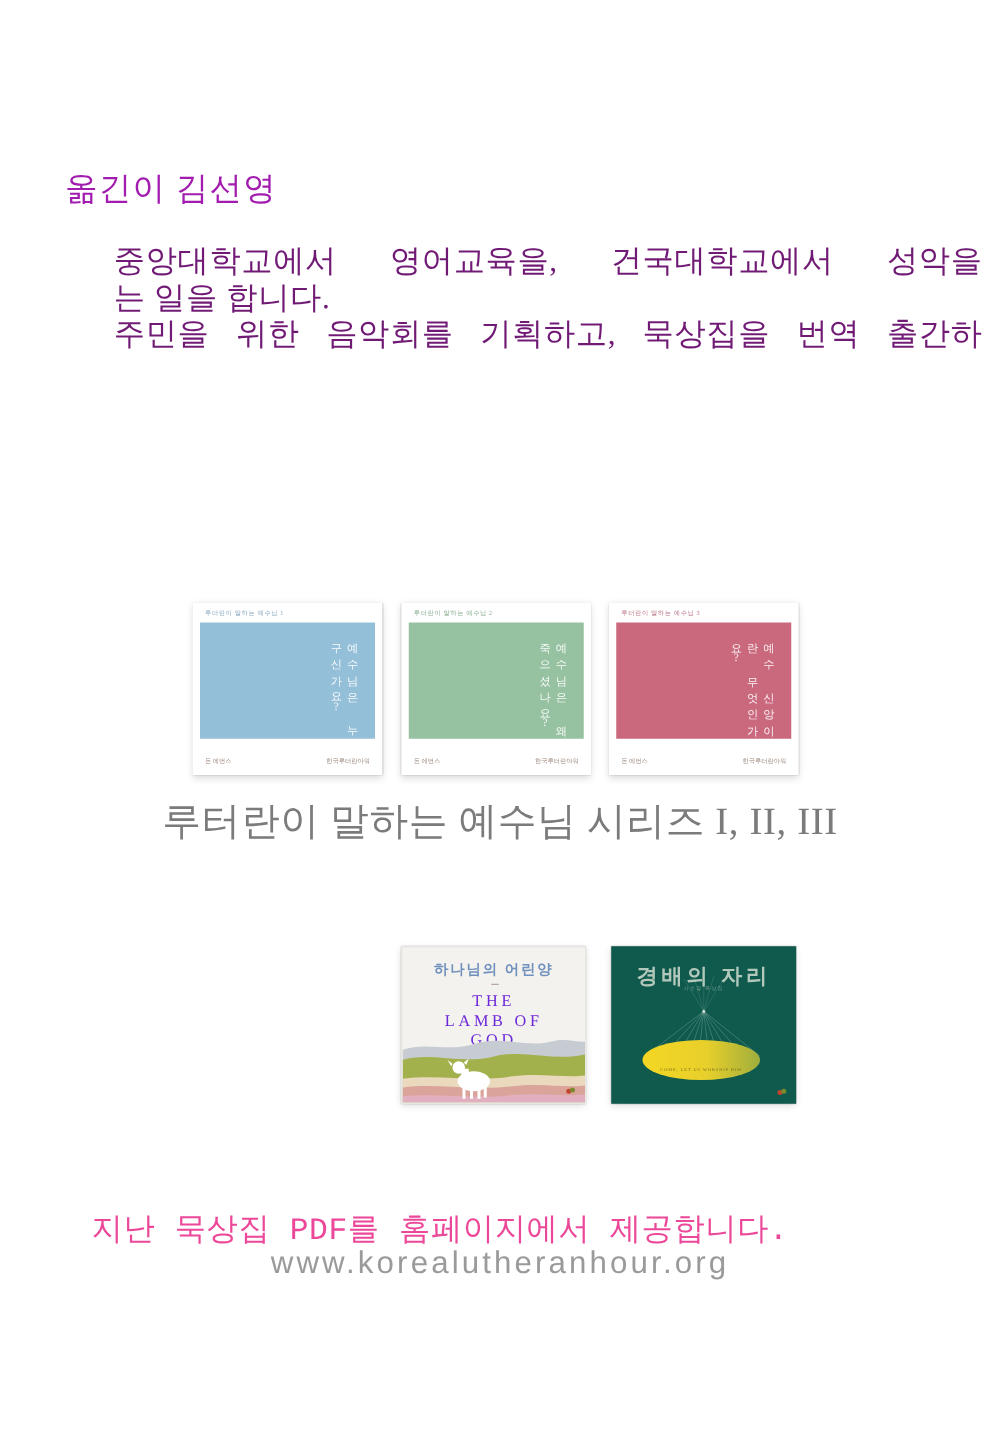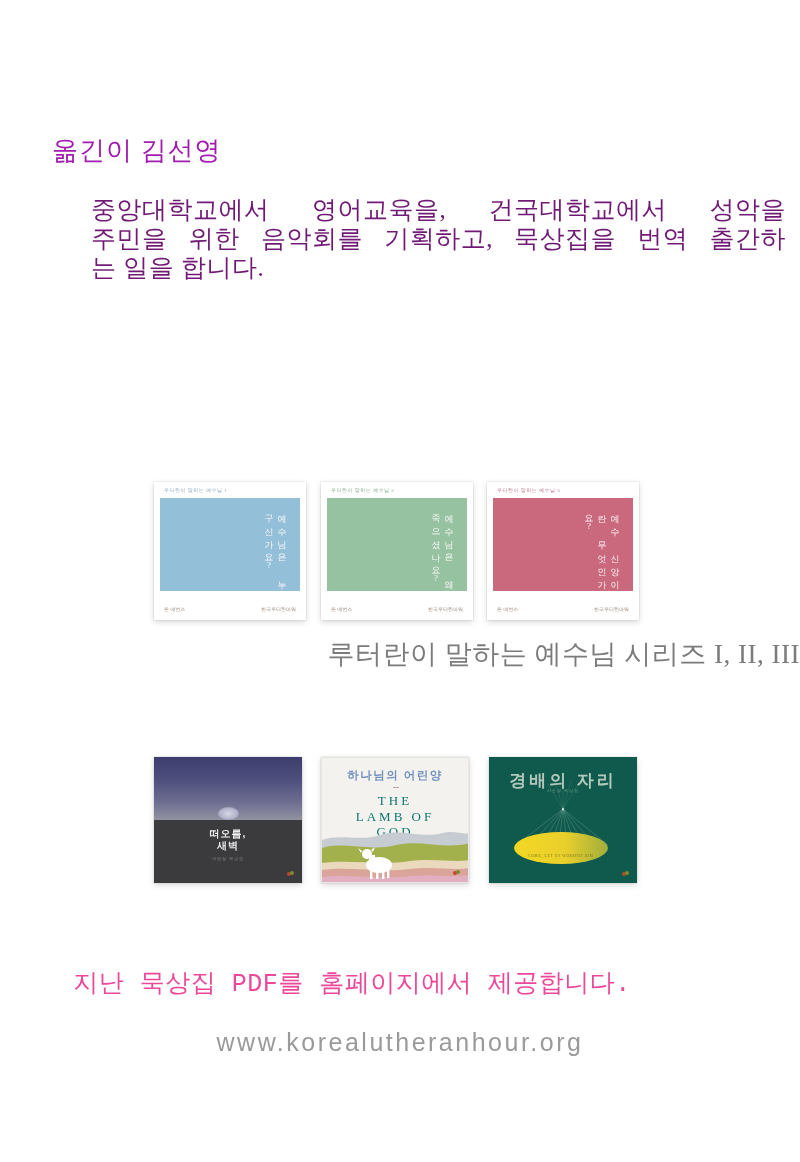--- a/index.html
+++ b/index.html
@@ -18,32 +18,32 @@
   .bio { position:absolute; left:51px; top:195px; width:695px; color:#701a75;margin-left:40px; }
   .bio-line {
     font-size:25px; line-height:29px; height:29px;
     text-align:justify; text-align-last:justify; word-break:keep-all;
     letter-spacing:0.5px; white-space:nowrap;
   }
   .bio-line.last { text-align-last:left; }
 
   
   .caption {
-    position:absolute; left:0; width:800px; text-align:right;
-    color:#7b7b7b; font-size:27px; letter-spacing:0.5px;
+    position:absolute; left:0; width:800px; text-align:center;
+    color:#7b7b7b; font-size:31px; letter-spacing:0.5px;
   }
   .cap1 { top:636px; }
   .cap2 { top:903px; }
   .note {
     position:absolute; left:0; width:704px; text-align:center; top:966px;
     font-family:Liberation Mono, monospace;
     font-size:25px; color:#ec4899; letter-spacing:0.5px;
   }
   .url {
-    position:absolute; left:0; width:800px; text-align:center; top:1028px;
+    position:absolute; left:0; width:800px; text-align:center; top:996px;
     font-family:"Liberation Sans","DejaVu Sans",sans-serif;
     font-size:25px; color:#9a9a9a; letter-spacing:2.5px;
   }
 
   
   .cover1 {
     position:absolute; top:482px; width:152px; height:138px; background:#fff;
     box-shadow:0 2px 6px rgba(0,0,0,0.16), 0 0 1px rgba(0,0,0,0.25);
   }
   .c1a { left:154px; } .c1b { left:321px; } .c1c { left:487px; }
@@ -91,21 +91,21 @@
   
   .c2b { background:#f3f2ee; border:1px solid #e7e6e2; }
   .c2b .kr-title {
     position:absolute; top:10px; left:0; width:100%; text-align:center;
     font-family:"Liberation Sans","DejaVu Sans",sans-serif;
     font-size:11.5px; font-weight:bold; color:#7090bd; letter-spacing:1.5px;
   }
   .c2b .divider { position:absolute; top:29px; left:71px; width:6px; height:1px; background:#b9a9a0; }
   .c2b .en-title {
     position:absolute; top:35px; left:0; width:100%; text-align:center;
-    font-size:13px; letter-spacing:3px; color:#0f766e; line-height:15.5px;
+    font-size:13px; letter-spacing:3px; color:#6d28d9; line-height:15.5px;
   }
   .c2b .land { position:absolute; left:0; bottom:0; width:148px; height:58px; }
 
   
   .c2c { background:#0f5a4d; }
   .c2c .w-title {
     position:absolute; top:12px; left:0; width:100%; text-align:center;
     font-family:"Liberation Sans","DejaVu Sans",sans-serif;
     font-size:17px; font-weight:bold; color:#b2c8bb; letter-spacing:3px;
   }
@@ -122,22 +122,22 @@
   .mini-logo .d2 { left:3px; top:0; width:4px; height:4px; background:#7a8b2e; }
 </style>
 </head>
 <body>
 
 <div class="page">
 
   <div class="heading">옮긴이 김선영</div>
   <div class="bio">
     <div class="bio-line">중앙대학교에서 영어교육을, 건국대학교에서 성악을</div>
+    <div class="bio-line last">는 일을 합니다.</div>
     <div class="bio-line">주민을 위한 음악회를 기획하고, 묵상집을 번역 출간하</div>
-    <div class="bio-line last">는 일을 합니다.</div>
   </div>
 
   <div class="cover1 c1a">
     <div class="toplabel">루터란이 말하는 예수님 1</div>
     <div class="block">
       <div class="vtitle">예수님은 누구신가요?</div>
     </div>
     <div class="author">돈 에번스</div>
     <div class="pub">한국루터란아워</div>
   </div>
@@ -153,34 +153,20 @@
     <div class="toplabel">루터란이 말하는 예수님 3</div>
     <div class="block">
       <div class="vtitle">예수 신앙이란 무엇인가요?</div>
     </div>
     <div class="author">돈 에번스</div>
     <div class="pub">한국루터란아워</div>
   </div>
 
   <div class="caption cap1">루터란이 말하는 예수님 시리즈 I, II, III</div>
 
-  <div class="cover2 c2a">
-    <div class="sky"></div>
-    <div class="moon"></div>
-    <div class="ground"></div>
-    <div class="dawn-title">
-      <div>떠오름,</div>
-      <div>새벽</div>
-    </div>
-    <div class="dawn-sub">대림절 묵상집</div>
-    <span class="mini-logo">
-        <i class="d1"></i>
-        <i class="d2"></i>
-      </span>
-  </div>
 
   <div class="cover2 c2b">
     <div class="kr-title">하나님의 어린양</div>
     <div class="divider"></div>
     <div class="en-title">
       <div>THE</div>
       <div>LAMB OF</div>
       <div>GOD</div>
     </div>
     <svg class="land" viewBox="0 0 148 58" xmlns="http://www.w3.org/2000/svg">

